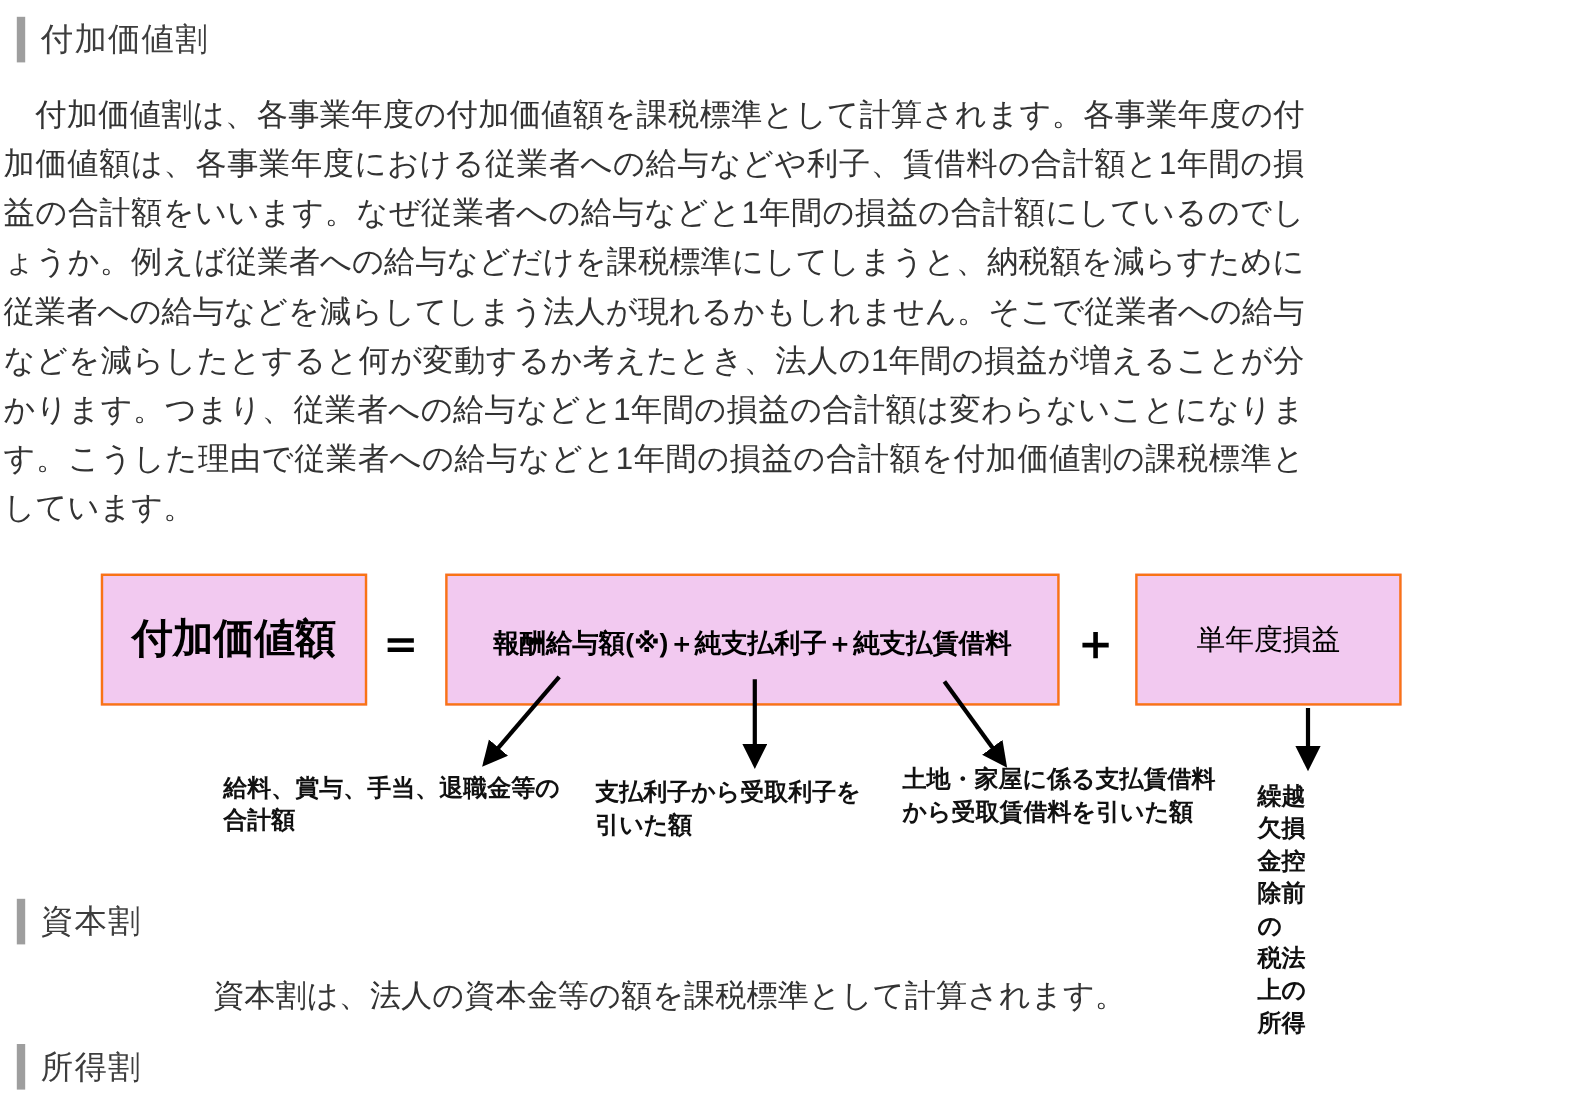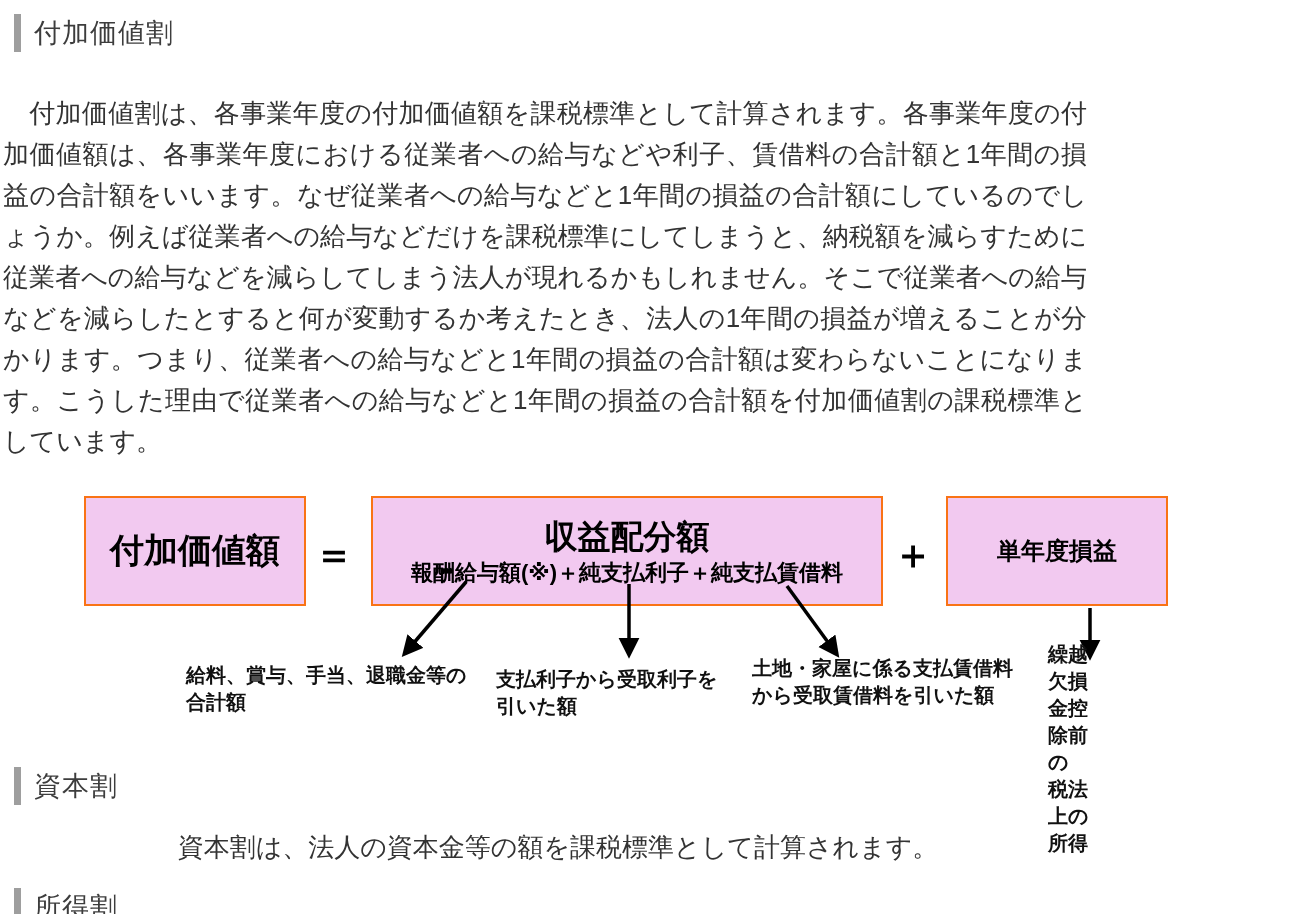--- a/index.html
+++ b/index.html
@@ -37,21 +37,21 @@
     letter-spacing: 1px;
   }
   
   .body-text {
     font-size: 26px;
     line-height: 41px;
     text-align: justify;
     margin: 0 3px;
     color: #333333;
   }
-  .p-main   { margin-top: 41px; }
+  .p-main   { margin-top: 23px; }
   .p-short  { margin-top: 22px; text-align: center; }
   
   .diagram {
     position: relative;
     height: 240px;
     margin-top: 34px;
   }
   .dbox {
     position: absolute;
     top: 0;
@@ -64,21 +64,21 @@
     align-items: center;
     justify-content: center;
     color: #000000;
   }
   .dbox-added-value   { left: 84px;  width: 222px; }
   .dbox-profit        { left: 371px; width: 512px; padding-top: 2px; }
   .dbox-single-year   { left: 946px; width: 222px; }
   .dbox-main-label    { font-size: 34px; font-weight: bold; line-height: 1.1; }
   .dbox-title         { font-size: 33px; font-weight: bold; line-height: 1.15; }
   .dbox-sub           { font-size: 22px; font-weight: bold; line-height: 1.25; margin-top: 3px; }
-  .dbox-small-label   { font-size: 24px; font-weight: bold; }
+  .dbox-small-label   { font-size: 24px; font-weight: normal; }
   .op-sign {
     position: absolute;
     font-size: 40px;
     font-weight: bold;
     color: #000000;
     line-height: 1;
   }
   .op-equals { left: 314px; top: 38px; }
   .op-plus   { left: 893px; top: 38px; }
   .diagram-arrows {
@@ -92,21 +92,21 @@
     position: absolute;
     font-size: 20px;
     font-weight: bold;
     line-height: 27px;
     white-space: pre-line;
     color: #111111;
   }
   .note-1 { left: 186px;  top: 166px; }
   .note-2 { left: 496px;  top: 170px; }
   .note-3 { left: 752px;  top: 159px; }
-  .note-4 { left: 1048px; top: 145px; }
+  .note-4 { left: 1048px; top: 173px; }
   
   .h-shihon  { margin-top: 31px; align-items: center; }
   .h-shotoku { margin-top: 20px; }
 </style>
 </head>
 <body>
 
 <div class="page">
 
   <div class="section-heading">
@@ -118,21 +118,20 @@
 
   <div class="diagram">
 
     <div class="dbox dbox-added-value">
       <span class="dbox-main-label">付加価値額</span>
     </div>
 
     <span class="op-sign op-equals">＝</span>
 
     <div class="dbox dbox-profit">
-      <span class="dbox-title">収益配分額</span>
       <span class="dbox-sub">報酬給与額(※)＋純支払利子＋純支払賃借料</span>
     </div>
 
     <span class="op-sign op-plus">＋</span>
 
     <div class="dbox dbox-single-year">
       <span class="dbox-small-label">単年度損益</span>
     </div>
 
     <svg class="diagram-arrows" viewBox="0 0 1310 240" xmlns="http://www.w3.org/2000/svg">

